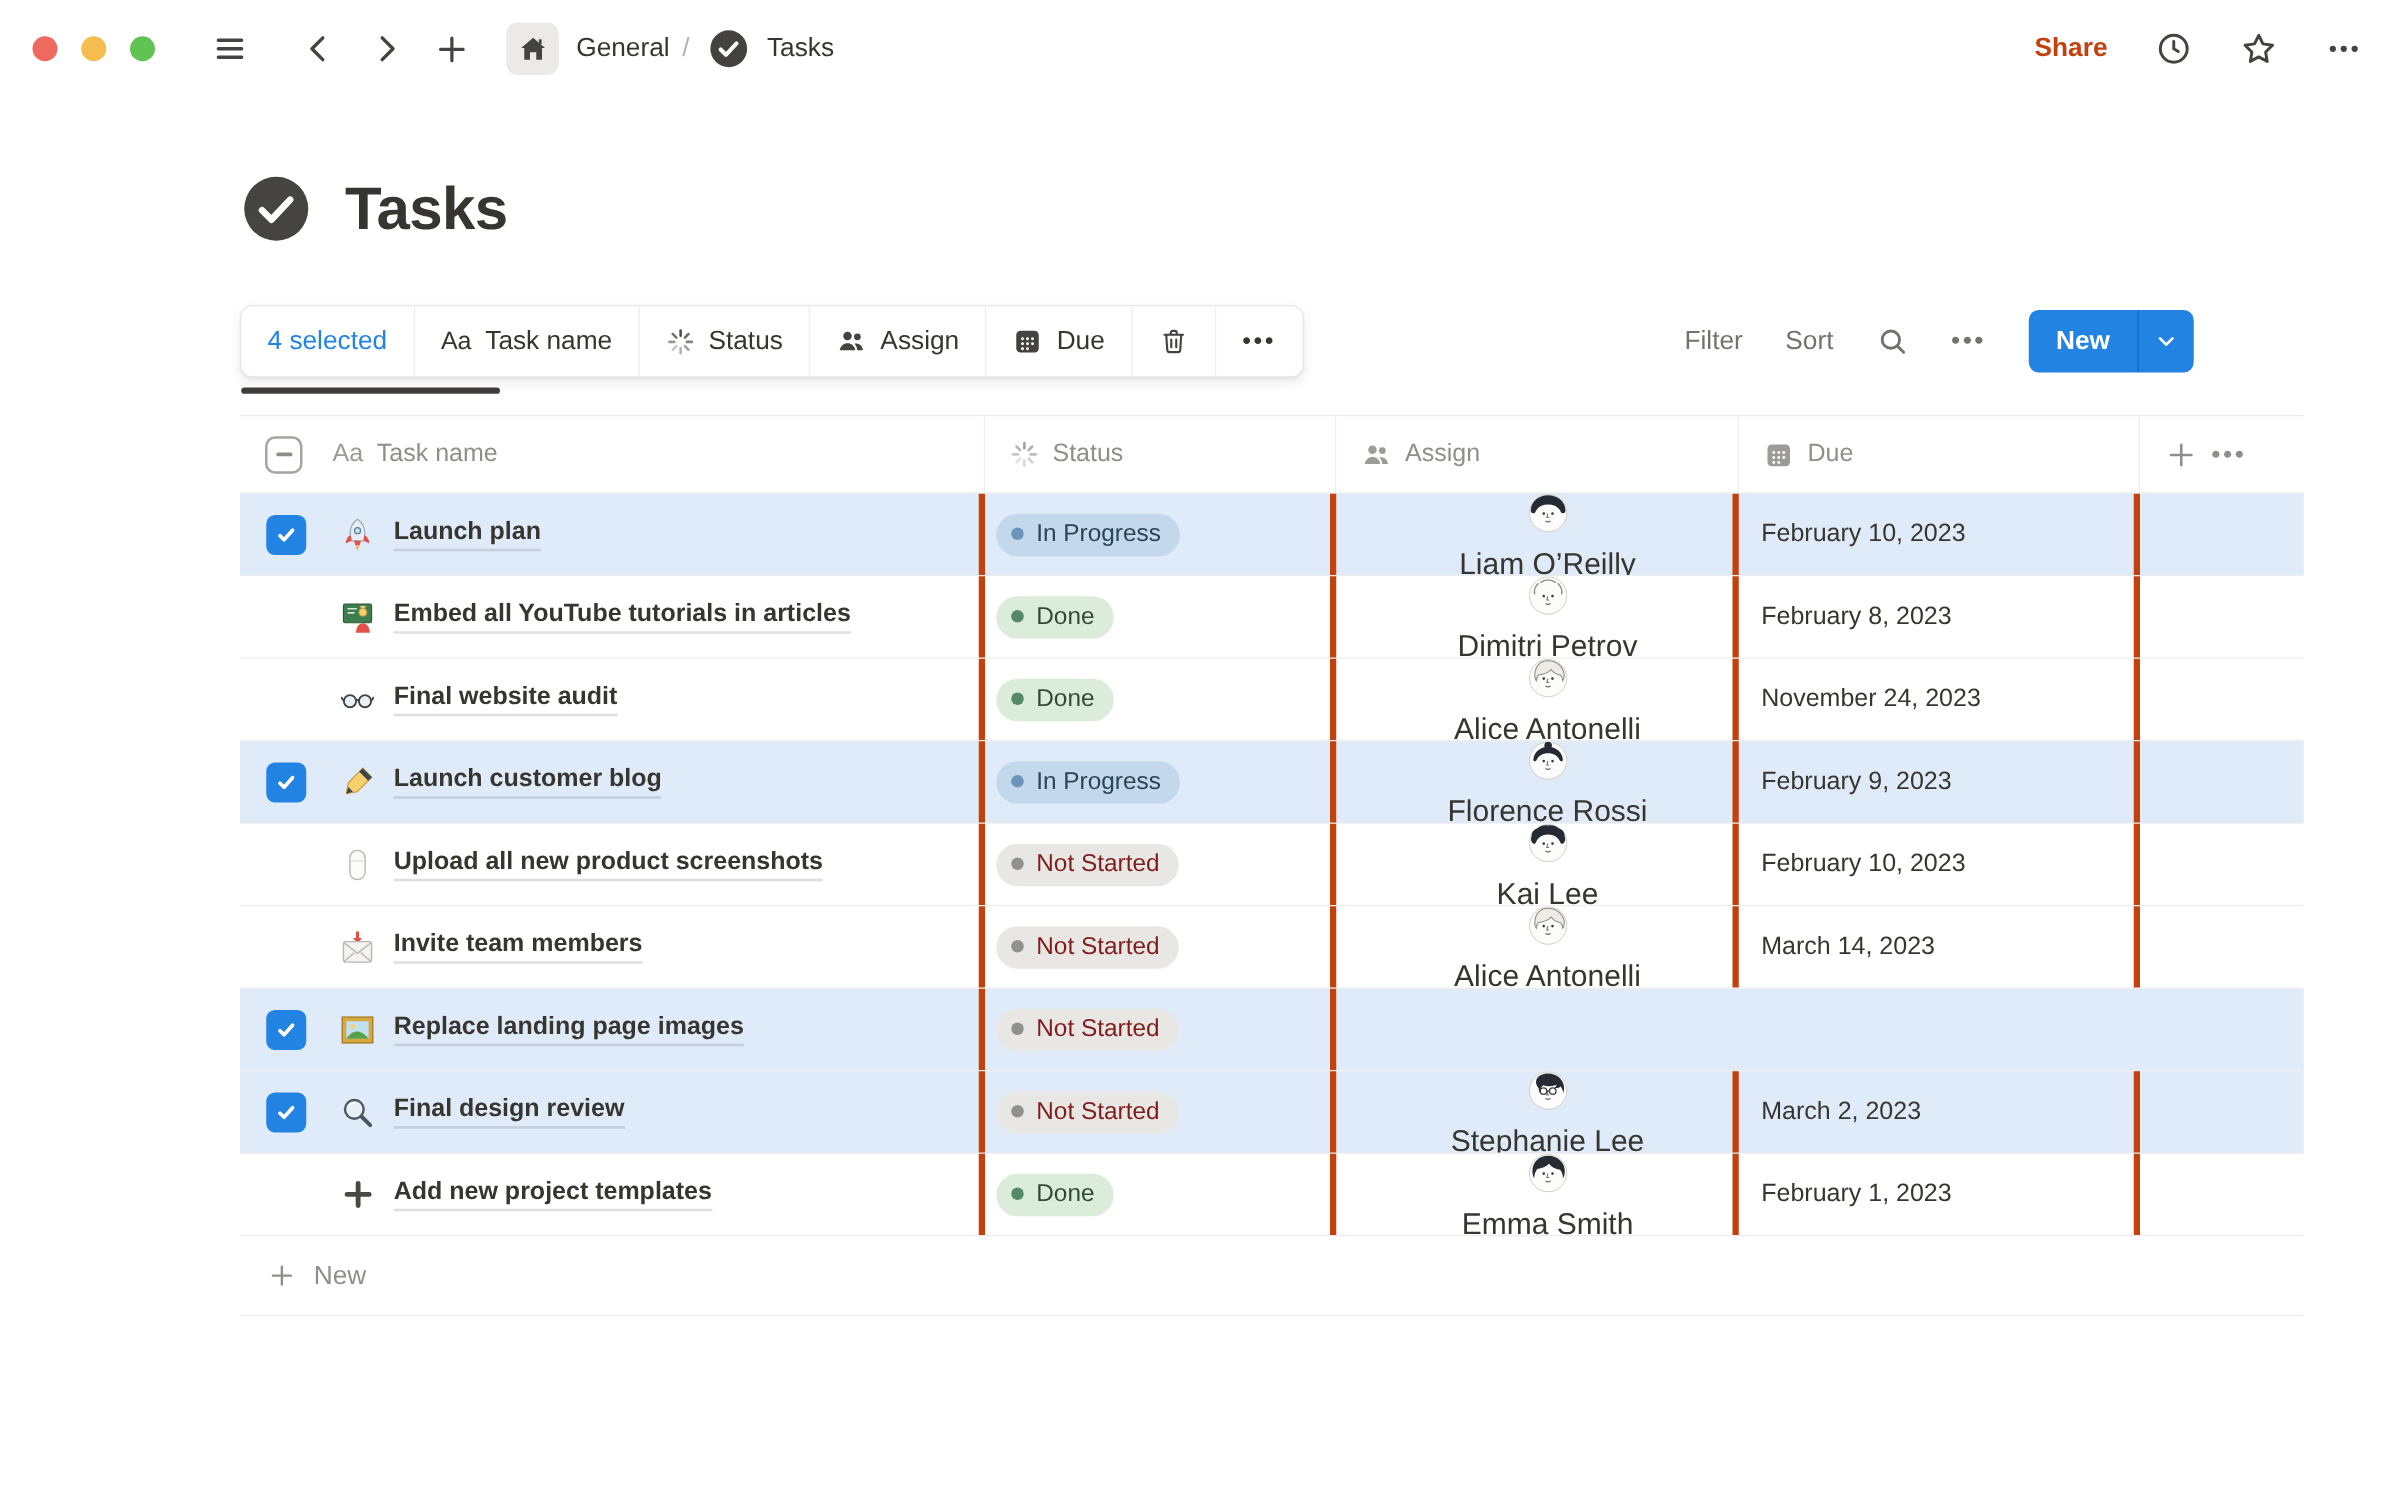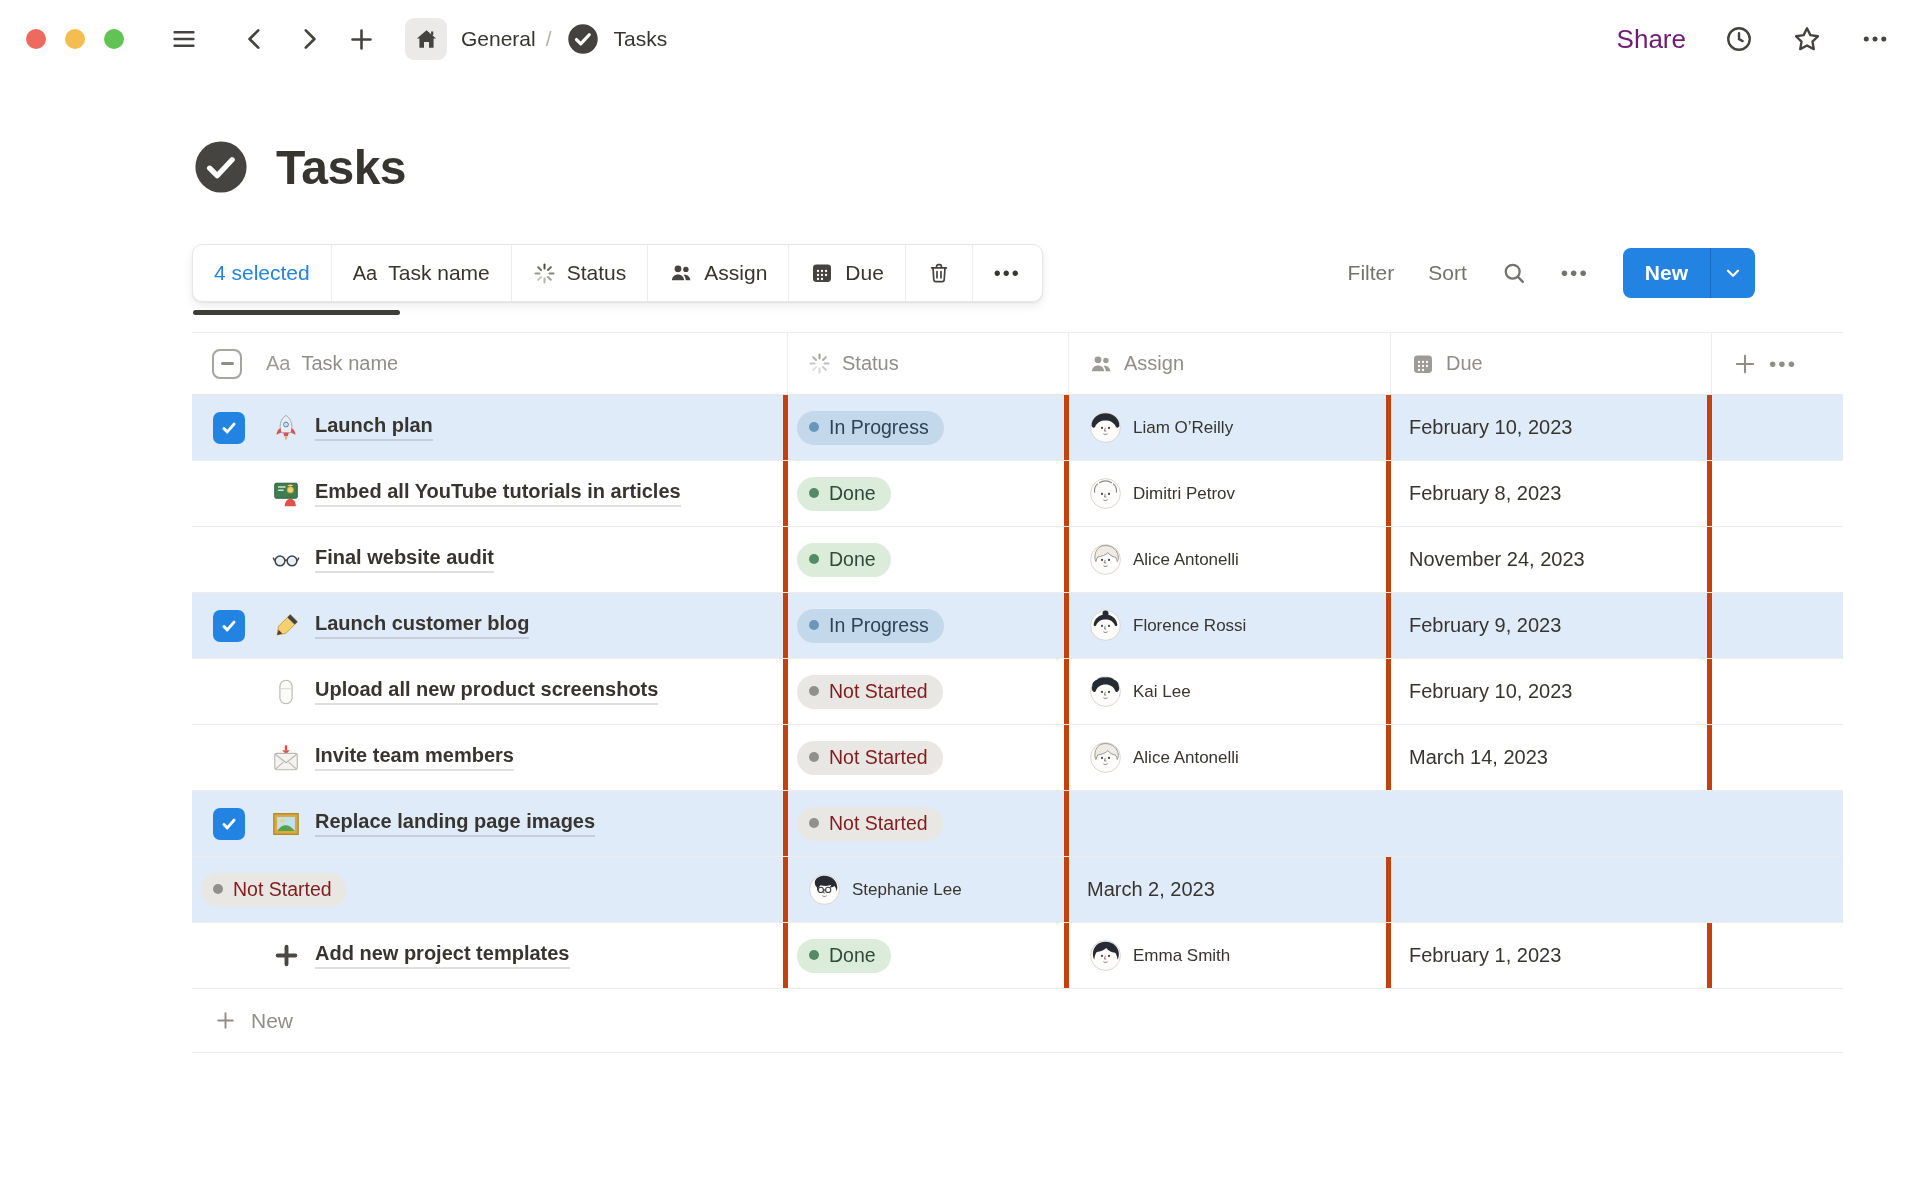--- a/index.html
+++ b/index.html
@@ -13,21 +13,21 @@
   .light.red{ background:#ee6a5f; } .light.yellow{ background:#f5bd4f; } .light.green{ background:#61c354; }
   .tb-icon { display:inline-flex; align-items:center; justify-content:center; color:#45433f; cursor:default; }
   .tb-icon svg { display:block; }
   .hamburger { margin-left:46px; }
   .nav-back { margin-left:44px; } .nav-fwd { margin-left:28px; } .nav-plus { margin-left:26px; }
   .home-btn { margin-left:30px; width:42px; height:42px; background:#eceae8; border-radius:9px; }
   .crumb-text { font-size:21px; color:#37352f; margin-left:14px; }
   .crumb-sep { font-size:21px; color:#b3b1ad; margin-left:10px; }
   .crumb-icon { margin-left:14px; }
   .topbar-right { margin-left:auto; display:flex; align-items:center; gap:38px; }
-  .share-label { font-size:26px; color:#701a75; }
+  .share-label { font-size:21px; color:#c2410c;font-weight:bold; }
 
   
   .content { padding-left:192px; }
   .title-row { display:flex; align-items:center; gap:26px; margin-top:60px; }
   .title-text { font-size:48px; font-weight:700; letter-spacing:-0.5px; }
 
   
   .toolbar-row { position:relative; width:1651px; margin-top:48px; display:flex;
     align-items:center; justify-content:space-between; }
   .sel-pill { display:flex; align-items:stretch; background:#fff; border:1px solid #e7e6e4;
@@ -81,21 +81,21 @@
   .status-cell { padding-left:9px; }
   .pill { display:inline-flex; align-items:center; gap:10px; padding:5px 15px 6px 12px;
     border-radius:999px; font-size:19.5px; cursor:pointer; white-space:nowrap; }
   .pill .dot { width:10px; height:10px; border-radius:50%; flex-shrink:0; }
   .pill.in-progress { background:var(--ip-bg); color:#2b4257; }
   .pill.in-progress .dot { background:var(--ip-dot); }
   .pill.done { background:var(--dn-bg); color:#2f4a37; }
   .pill.done .dot { background:var(--dn-dot); }
   .pill.not-started { background:var(--ns-bg); color:#7f1d1d; }
   .pill.not-started .dot { background:var(--ns-dot); }
-  .assign-cell { padding-left:21px; gap:12px; font-size:17px; }
+  .assign-cell { padding-left:21px; gap:12px; font-size:24px;flex-direction:column; }
   .avatar { width:31px; height:31px; flex-shrink:0; display:flex; }
   .due-cell { padding-left:18px; font-size:20px; }
 
   .new-row { height:64px; border-bottom:1px solid #edecea; display:flex; align-items:center;
     padding-left:22px; gap:14px; color:#8f8e8a; font-size:21px; cursor:pointer; width:1651px; }
 </style>
 </head>
 <body>
 
 <div class="topbar">
@@ -577,20 +577,35 @@
     </div>
     <div class="cell status-cell">
       <span class="pill not-started">
         <span class="dot"></span>
         <span class="pill-label">Not Started</span>
       </span>
     </div>
     <div class="cell"></div>
   </div>
         <div class="grid-row trow selected">
+    <div class="cell name-cell">
+      <span class="row-checkbox">
+        <svg width="22" height="22" viewBox="0 0 24 24" fill="none" stroke="#fff" stroke-width="3.2" stroke-linecap="round" stroke-linejoin="round">
+                <path d="M6.5 12.6l3.6 3.6 7.4-8.4"></path>
+              </svg>
+      </span>
+      <span class="task-icon">
+              <svg viewBox="0 0 32 32" width="30" height="30">
+                <circle cx="13.3" cy="13.3" r="8" fill="#e9f1f6" fill-opacity=".85" stroke="#4a5660" stroke-width="2"></circle>
+                <path d="M19.4 19.4l7.4 7.4" stroke="#4a5660" stroke-width="3.4" stroke-linecap="round"></path>
+                <path d="M9.3 10.4c.8-1.6 2.4-2.6 4-2.6" stroke="#fff" stroke-width="1.6" fill="none" stroke-linecap="round"></path>
+              </svg>
+            </span>
+      <span class="task-title">Final design review</span>
+    </div>
     <div class="cell status-cell">
       <span class="pill not-started">
         <span class="dot"></span>
         <span class="pill-label">Not Started</span>
       </span>
     </div>
     <div class="cell assign-cell">
       <span class="avatar">
               <svg viewBox="0 0 32 32" width="31" height="31">
                 <circle cx="16" cy="16" r="15.4" fill="#fdfcfa" stroke="#cfccc6" stroke-width=".8"></circle>

